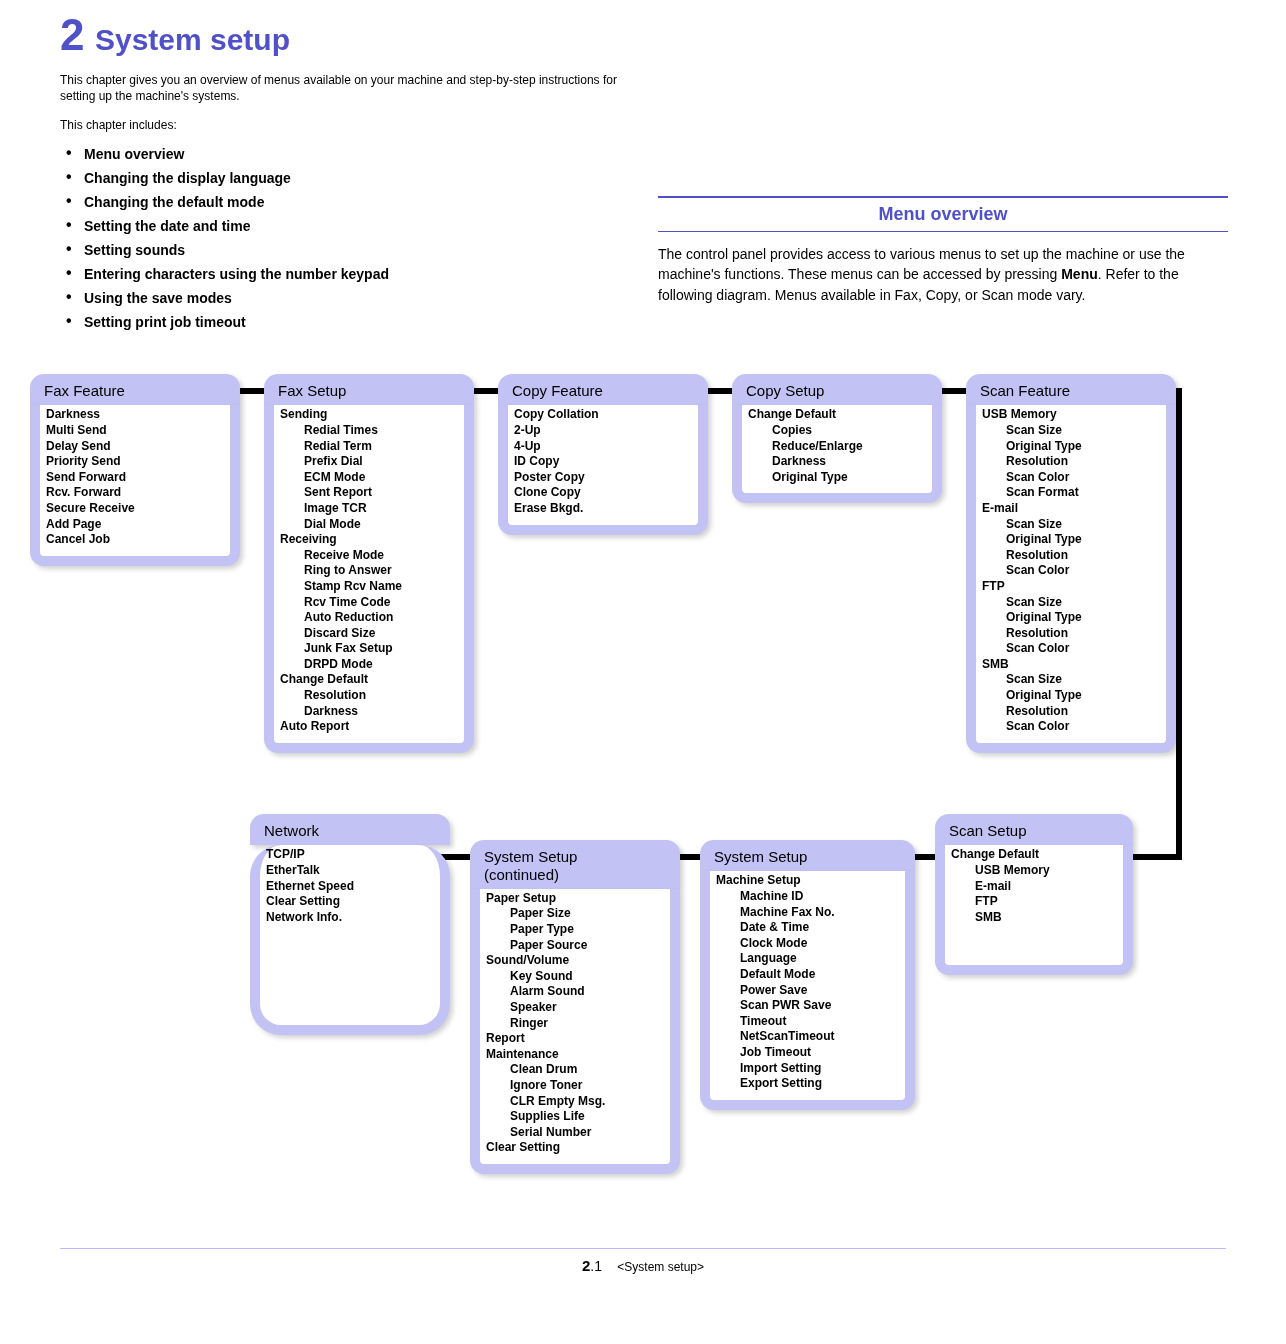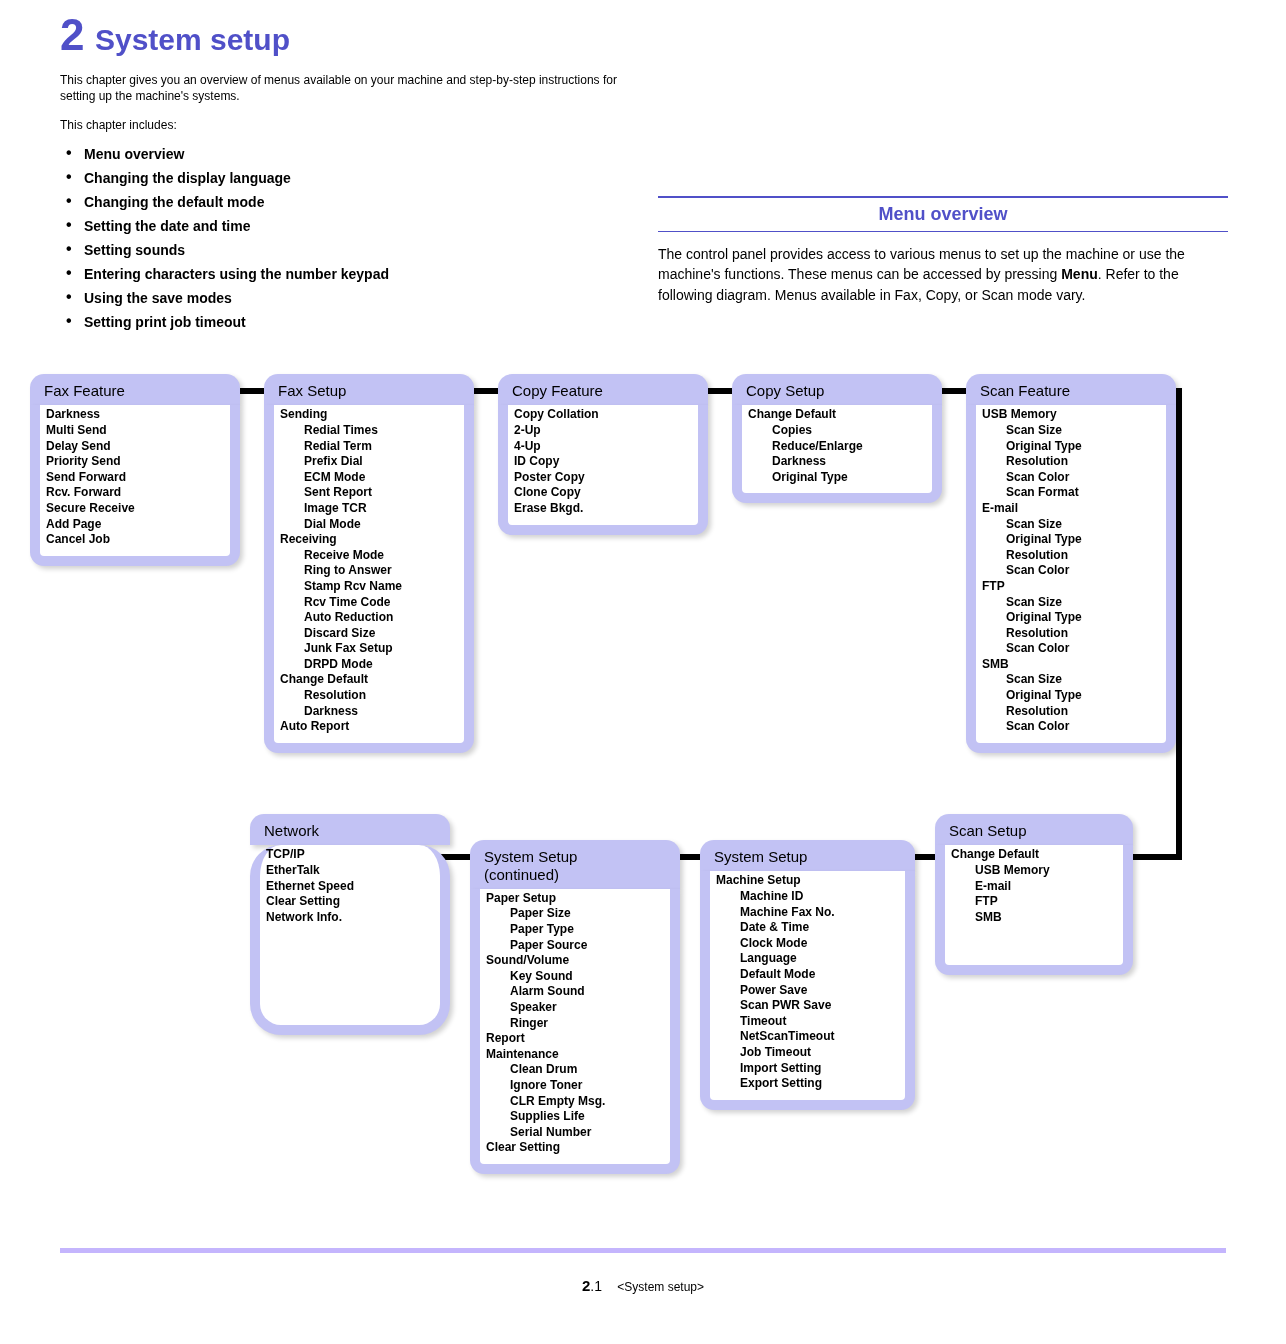--- a/index.html
+++ b/index.html
@@ -116,25 +116,25 @@
     height: 6px;
     background: #000;
   }
   .vbar {
     position: absolute;
     width: 6px;
     background: #000;
   }
   
   .page-footer {
-    border-top: 5px solid #c4b5fd;
+    border-top: 1px solid #c4b5fd;
     margin: 4px 60px 0 60px;
     text-align: center;
     font-size: 12px;
-    padding-top: 24px;
+    padding-top: 8px;
   }
   .page-footer .pn-bold { font-weight: bold; font-size: 15px; }
   .page-footer .pn-sub { font-size: 14px; }
   .page-footer .pn-title { font-size: 12px; margin-left: 12px; }
 </style>
 </head>
 <body>
 
 <div class="page">
 

